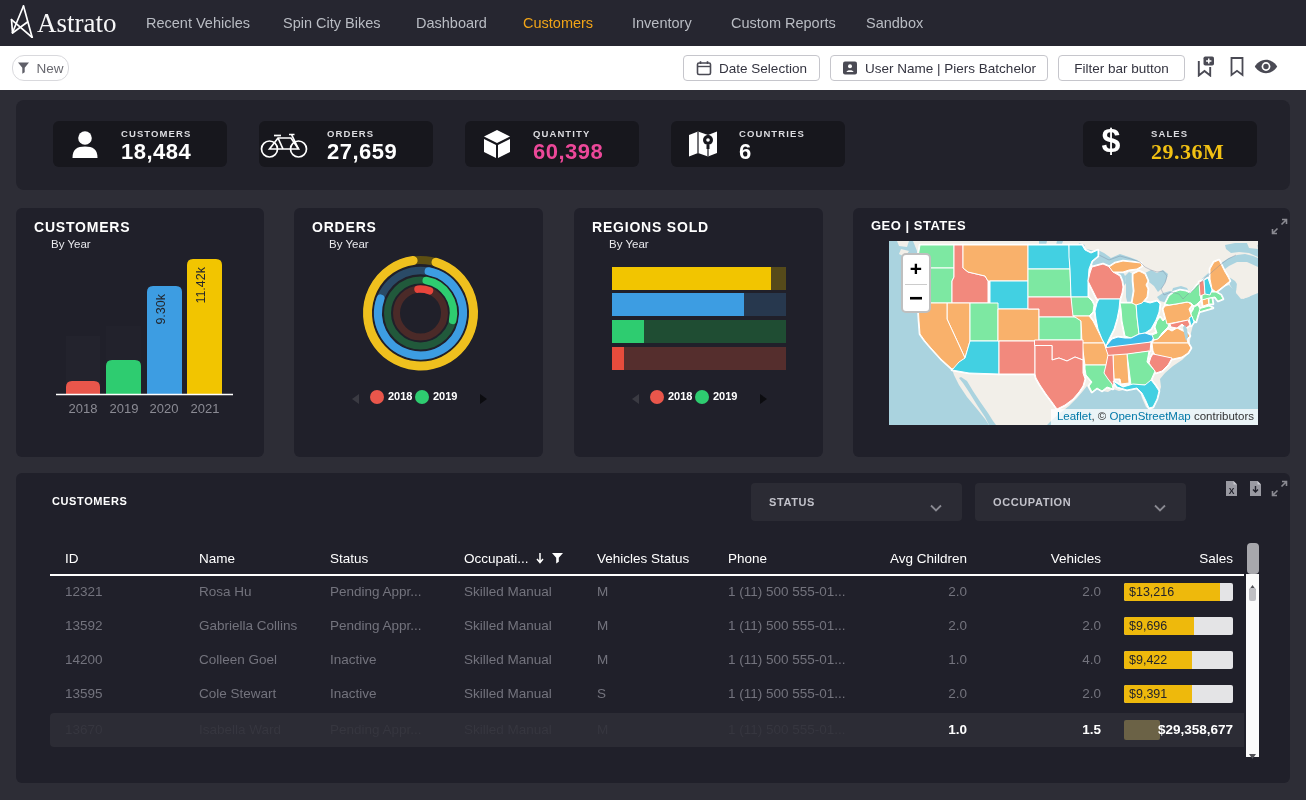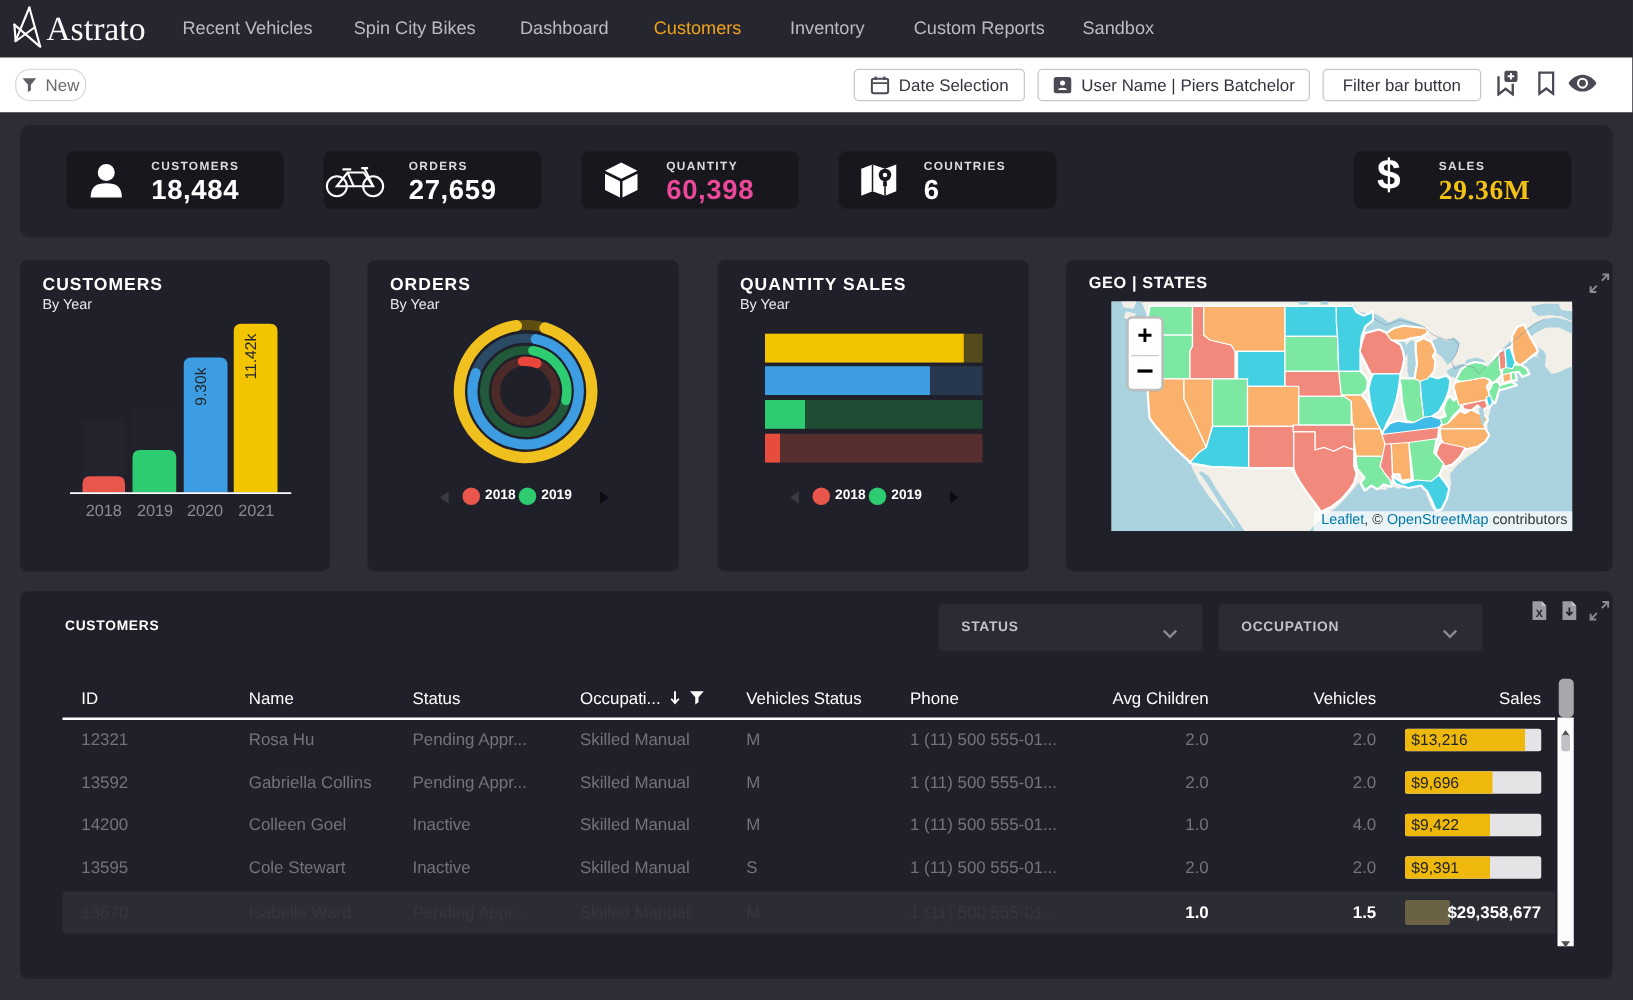--- a/index.html
+++ b/index.html
@@ -8,21 +8,21 @@
 #nav{left:0;top:0;width:1306px;height:46px;background:#262630;}
 .navitem{position:absolute;top:15px;font-size:14.5px;color:#b9bcc3;white-space:nowrap;}
 #toolbar{left:0;top:46px;width:1306px;height:44px;background:#ffffff;}
 .tbtn{position:absolute;top:9px;height:26px;border:1px solid #c6c6cc;border-radius:4px;background:#fff;color:#343440;font-size:13.5px;display:flex;align-items:center;justify-content:center;gap:7px;font-weight:500;}
 #page{left:0;top:90px;width:1306px;height:710px;background:#2d2d36;}
 .card{position:absolute;background:#20202a;border-radius:6px;}
 .kcard{position:absolute;top:21px;width:174px;height:46px;background:#17171d;border-radius:6px;}
 .klabel{position:absolute;left:68px;top:7px;font-size:9.5px;font-weight:bold;letter-spacing:1.1px;color:#dcdce0;}
 .kval{position:absolute;left:68px;top:18px;font-size:22px;font-weight:800;letter-spacing:0.5px;color:#fff;}
 .ctitle{position:absolute;left:18px;top:11px;font-size:14px;font-weight:800;letter-spacing:0.8px;color:#fff;}
-.csub{position:absolute;left:18px;top:30px;font-size:11.5px;color:#e9e9ed;}
+.csub{position:absolute;left:35px;top:30px;font-size:11.5px;color:#e9e9ed;}
 .dot{width:14px;height:14px;border-radius:50%;display:inline-block;}
 .th{position:absolute;font-size:13.5px;color:#fff;font-weight:500;white-space:nowrap;}
 .td{position:absolute;font-size:13.5px;color:#73737d;white-space:nowrap;}
 .tdr{text-align:right;}
 .salesbar{position:absolute;left:1108px;width:109px;height:18px;border-radius:2px;background:#e4e4e6;overflow:hidden;}
 .salesfill{position:absolute;left:0;top:0;height:18px;background:#eeb90c;}
 .salestext{position:absolute;left:5px;top:2px;font-size:12.5px;color:#23232b;font-weight:500;}
 .sel{position:absolute;top:10px;width:211px;height:38px;background:#2b2b34;border-radius:4px;}
 .sellabel{position:absolute;left:18px;top:13px;font-size:11px;font-weight:bold;letter-spacing:0.6px;color:#c2c2ca;}
 </style></head><body>
@@ -180,21 +180,21 @@
     <div class="abs" style="left:76px;top:1px;" class2="dot"><span class="dot" style="background:#e9564b;"></span></div>
     <div class="abs" style="left:94px;top:1px;font-size:11px;font-weight:bold;color:#fff;">2018</div>
     <div class="abs" style="left:121px;top:1px;"><span class="dot" style="background:#2ecc70;"></span></div>
     <div class="abs" style="left:139px;top:1px;font-size:11px;font-weight:bold;color:#fff;">2019</div>
     <div class="abs" style="left:185px;top:2px;"><svg width="10" height="12" viewBox="0 0 10 12" style="">
             <path d="M1,1 L8,6 L1,11 z" fill="#0c0c10"></path>
           </svg></div>
       </div>
     </div>
     <div class="card" style="left:574px;top:118px;width:249px;height:249px;">
-      <div class="ctitle">QUANTITY SALES</div>
+      <div class="ctitle">REGIONS SOLD</div>
       <div class="csub">By Year</div>
       <div class="abs" style="left:0;top:0px;width:249px;height:175px;">
         <svg width="249" height="175" viewBox="0 0 249 175" style="position:absolute;left:0;top:0">
           <rect x="38" y="59" width="174" height="23" fill="#554a1a"></rect>
           <rect x="38" y="59" width="159" height="23" fill="#f2c500"></rect>
           <rect x="38" y="85" width="174" height="23" fill="#27384e"></rect>
           <rect x="38" y="85" width="132" height="23" fill="#3d9de2"></rect>
           <rect x="38" y="112" width="174" height="23" fill="#1f4d33"></rect>
           <rect x="38" y="112" width="32" height="23" fill="#2ecc70"></rect>
           <rect x="38" y="139" width="174" height="23" fill="#552e2d"></rect>

